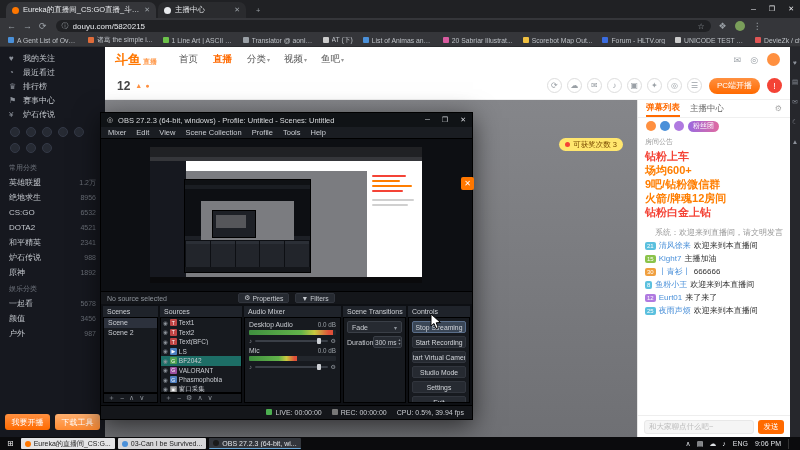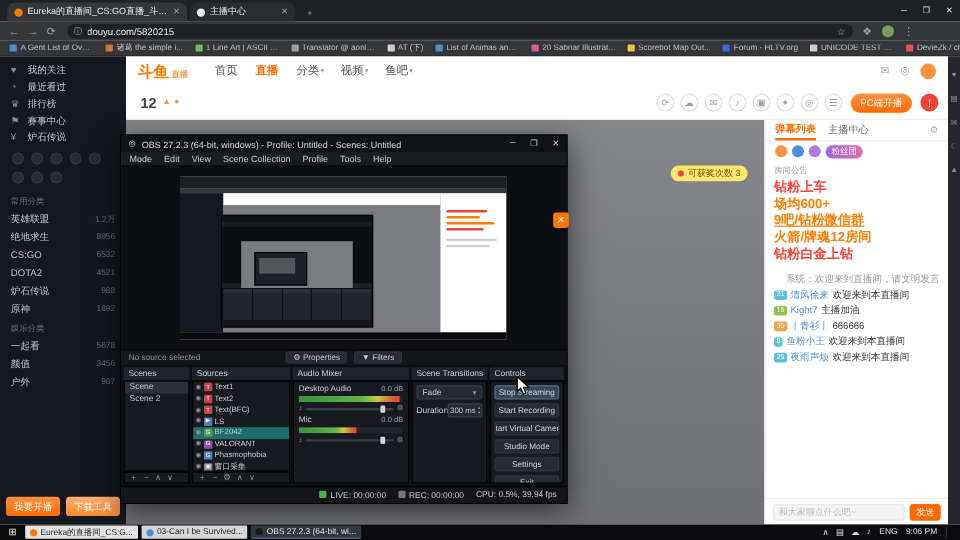--- a/index.html
+++ b/index.html
@@ -321,20 +321,24 @@
           <span class="ell">CS:GO</span>
           <span class="cnt">6532</span>
         </div>
 
         <div class="cat-row">
           <span class="ell">DOTA2</span>
           <span class="cnt">4521</span>
         </div>
 
 
+        <div class="cat-row">
+          <span class="ell">和平精英</span>
+          <span class="cnt">2341</span>
+        </div>
 
         <div class="cat-row">
           <span class="ell">炉石传说</span>
           <span class="cnt">988</span>
         </div>
 
         <div class="cat-row">
           <span class="ell">原神</span>
           <span class="cnt">1892</span>
         </div>
@@ -447,21 +451,21 @@
       <span class="fan-pill">粉丝团</span>
     </div>
     <div class="announce">
       <div class="atitle">房间公告</div>
       <div>
 
           <div class="aline" style="color: rgb(244, 67, 54);">钻粉上车</div>
 
           <div class="aline" style="color: rgb(255, 126, 0);">场均600+</div>
 
-          <div class="aline" style="color: rgb(255, 126, 0); text-decoration: underline;">9吧/钻粉微信群</div>
+          <div class="aline" style="color: rgb(255, 126, 0);">9吧/钻粉微信群</div>
 
           <div class="aline" style="color: rgb(255, 126, 0);">火箭/牌魂12房间</div>
 
           <div class="aline" style="color: rgb(244, 67, 54);">钻粉白金上钻</div>
 
         </div>
     </div>
     <div class="msgs">
 
         <div class="msg system">
@@ -487,20 +491,25 @@
           <span class="mu" style="color: rgb(74, 144, 217);">丨青衫丨</span>
           <span class="mt ell">666666</span>
         </div>
 
         <div class="msg">
           <span class="mb" style="background: rgb(91, 192, 222);">8</span>
           <span class="mu" style="color: rgb(74, 144, 217);">鱼粉小王</span>
           <span class="mt ell">欢迎来到本直播间</span>
         </div>
 
+        <div class="msg">
+          <span class="mb" style="background: rgb(176, 122, 224);">12</span>
+          <span class="mu" style="color: rgb(74, 144, 217);">Eurt01</span>
+          <span class="mt ell">来了来了</span>
+        </div>
 
         <div class="msg">
           <span class="mb" style="background: rgb(91, 192, 222);">25</span>
           <span class="mu" style="color: rgb(74, 144, 217);">夜雨声烦</span>
           <span class="mt ell">欢迎来到本直播间</span>
         </div>
       </div>
     <div class="chat-input">
       <div class="chat-field ell" style="line-height:12px">和大家聊点什么吧~</div>
       <div class="send-btn">发送</div>
@@ -523,21 +532,21 @@
       <span class="oic">◎</span>
       <span class="ttl ell">OBS 27.2.3 (64-bit, windows) - Profile: Untitled - Scenes: Untitled</span>
       <span class="octl">
         <span>─</span>
         <span>❐</span>
         <span>✕</span>
       </span>
     </div>
     <div class="obs-menu">
 
-    <span>Mode</span>
+    <span>Mixer</span>
         <span>Edit</span>
         <span>View</span>
         <span>Scene Collection</span>
         <span>Profile</span>
         <span>Tools</span>
         <span>Help</span>
       </div>
 
     <div class="obs-preview">
       <div class="cap">

